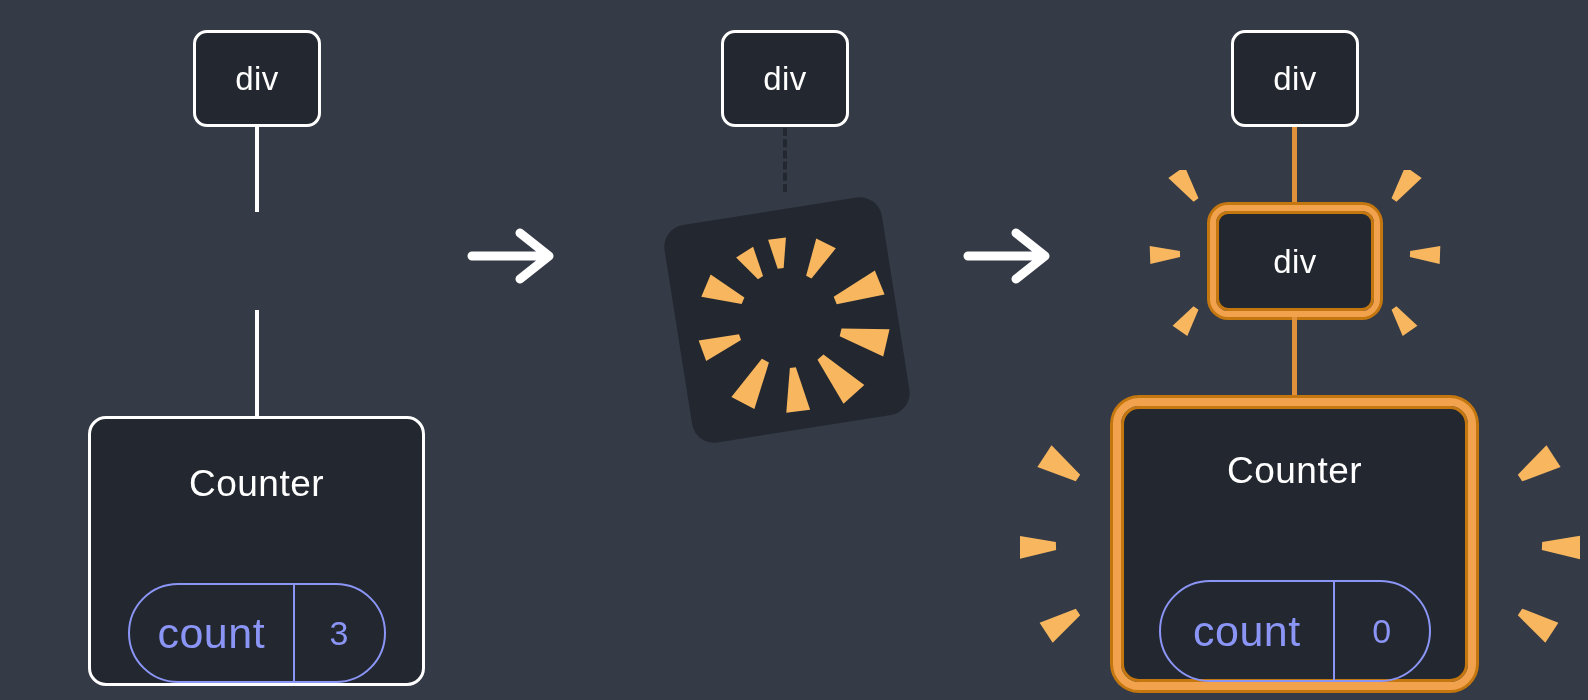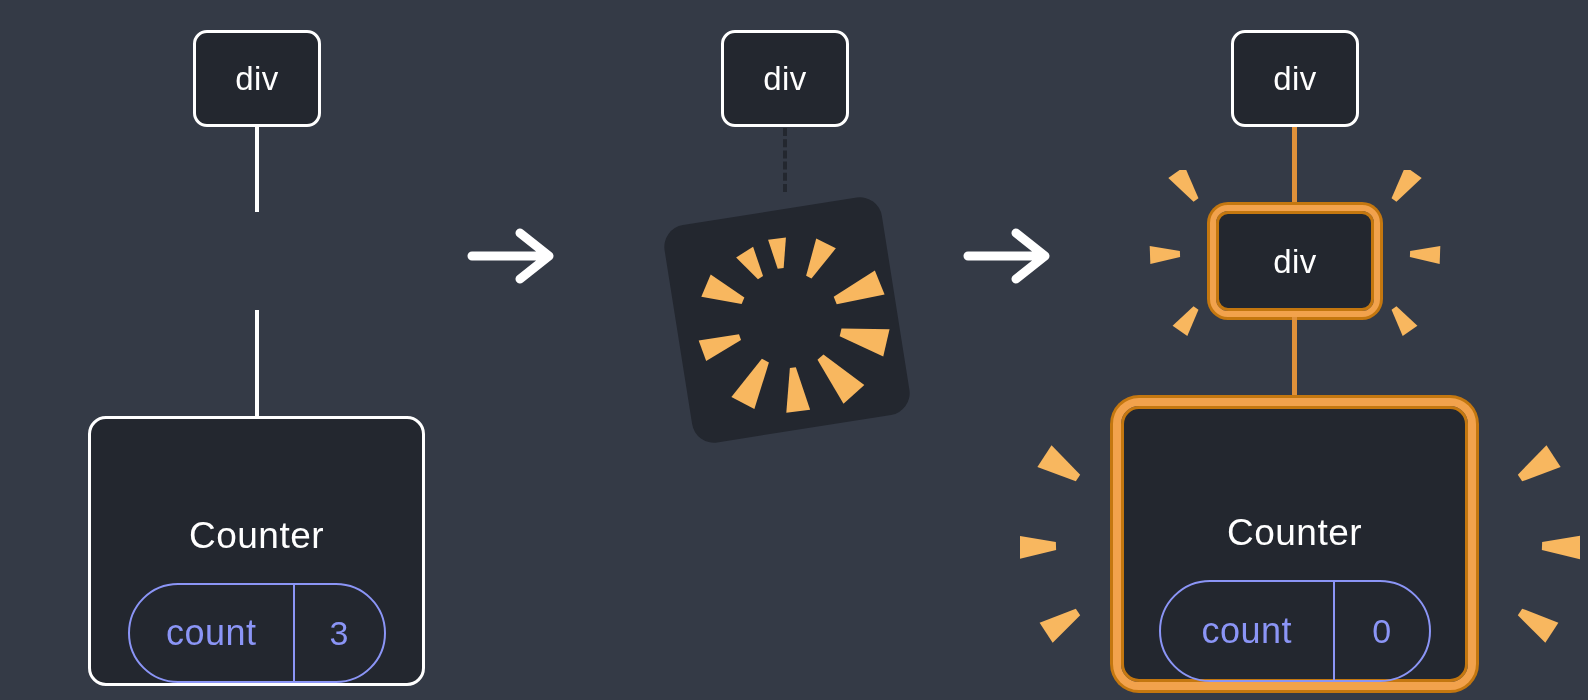--- a/index.html
+++ b/index.html
@@ -29,21 +29,21 @@
     justify-content: center;
     color: var(--text, #ffffff);
     font-size: 33px;
     letter-spacing: 0.5px;
   }
 
   .node .node-label { line-height: 1; }
 
   
   .component {
-    justify-content: flex-end;
+    justify-content: space-between;
     border-radius: 18px;
   }
   .component-title {
     margin-top: 44px;
     font-size: 37px;
     font-weight: 500;
     color: var(--text, #ffffff);
   }
 
   
@@ -54,21 +54,21 @@
     border-radius: 70px;
     color: var(--state-accent, #8b95f6);
     overflow: hidden;
   }
   .state-key {
     flex: 1.85;
     display: flex;
     align-items: center;
     justify-content: center;
     border-right: 2.5px solid var(--state-accent, #8b95f6);
-    font-size: 36px;
+    font-size: 43px;
   }
   .state-value {
     flex: 1;
     display: flex;
     align-items: center;
     justify-content: center;
     font-size: 34px;
   }
 
   

